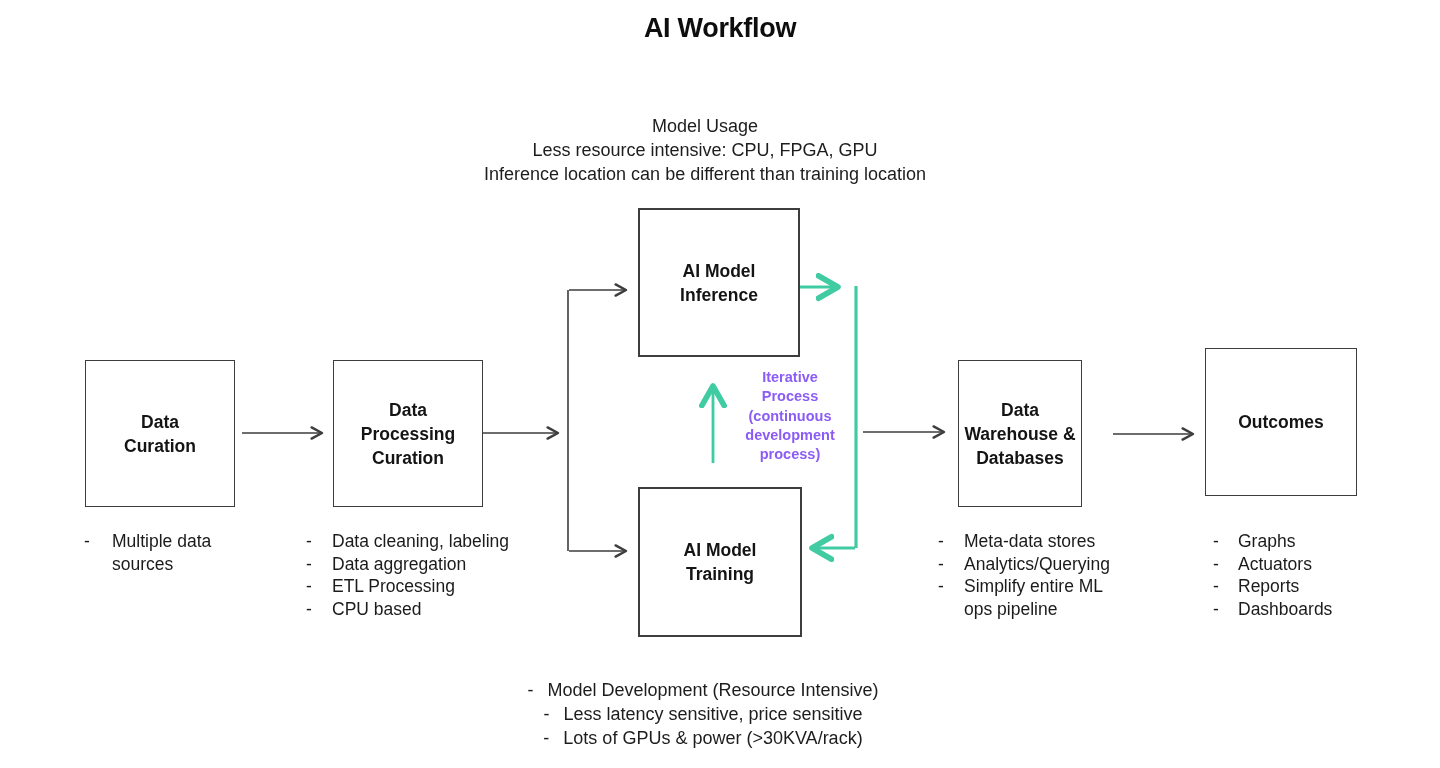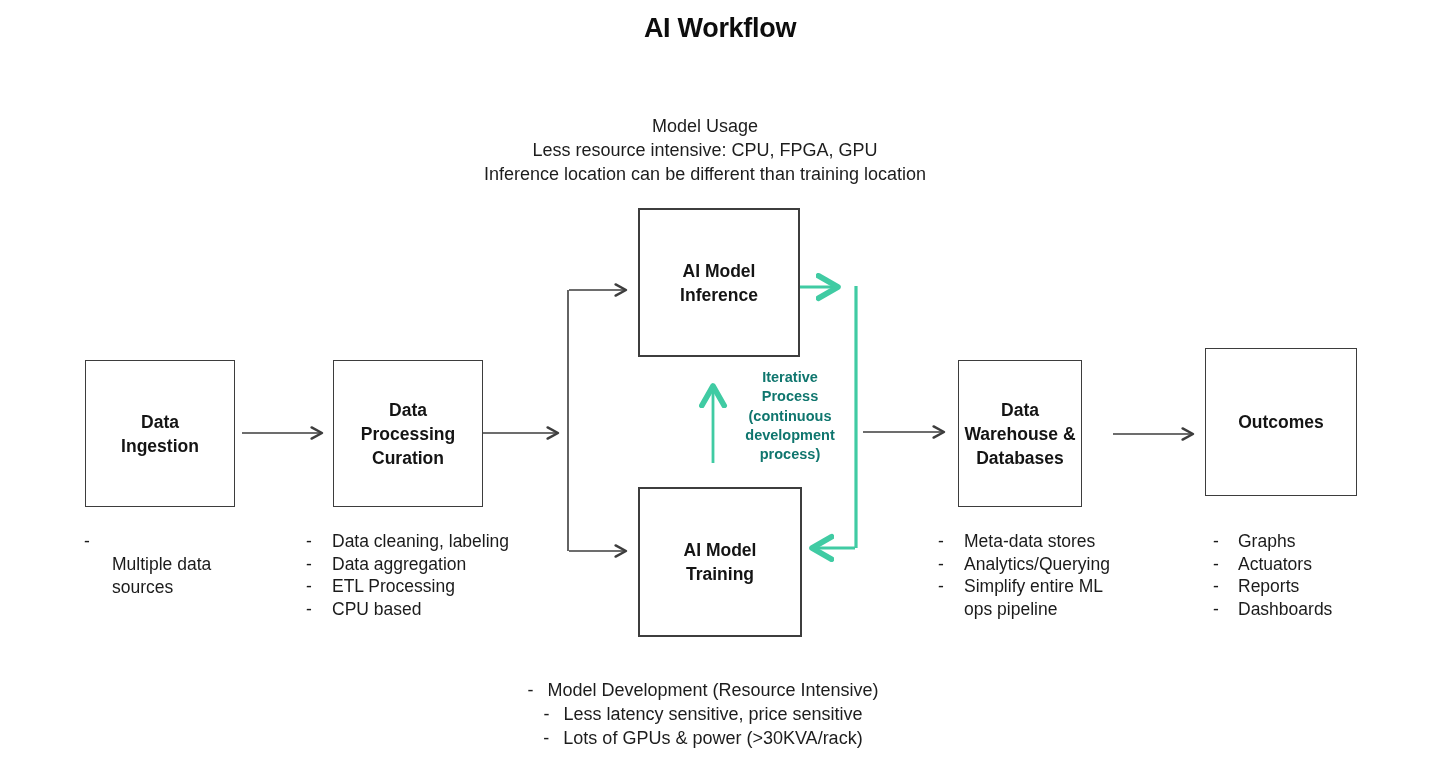--- a/index.html
+++ b/index.html
@@ -46,27 +46,27 @@
   .box-outcomes   { left:1205px;top:348px; width:152px; height:148px; }
   .box-ingestion .label  { width:104px; }
   .box-processing .label { width:112px; }
   .box-inference .label, .box-training .label { width:112px; }
   .box-warehouse .label  { width:118px; }
 
   .iterative-note {
     position:absolute; left:727px; top:368px; width:126px;
     text-align:center;
     font-size:14.5px; font-weight:bold; line-height:19.3px;
-    color:#0f766e;
+    color:#8b5cf6;
   }
 
   .blist { position:absolute; font-size:17.5px; line-height:22.5px; color:#1b1b1b; }
   .blist .li { display:flex; }
   .blist .dash { flex:0 0 auto; }
-  .list-ingestion  { left:84px;  top:530px; } .list-ingestion .dash  { width:28px; } .list-ingestion .txt  { width:130px;margin-top:23px; }
+  .list-ingestion  { left:84px;  top:530px; } .list-ingestion .dash  { width:28px; } .list-ingestion .txt  { width:130px; }
   .list-processing { left:306px; top:530px; } .list-processing .dash { width:26px; } .list-processing .txt { width:212px; }
   .list-warehouse  { left:938px; top:530px; } .list-warehouse .dash  { width:26px; } .list-warehouse .txt  { width:165px; }
   .list-outcomes   { left:1213px;top:530px; } .list-outcomes .dash   { width:25px; } .list-outcomes .txt   { width:140px; }
 
   .training-note {
     position:absolute; left:340px; top:678px; width:726px;
     font-size:18px; line-height:24px; color:#1d1d1d;
   }
   .training-note .row { display:flex; justify-content:center; }
   .training-note .dash { margin-right:14px; }
@@ -102,21 +102,21 @@
 
   <div class="title">AI Workflow</div>
 
   <div class="usage-note">
     <div>Model Usage</div>
     <div>Less resource intensive: CPU, FPGA, GPU</div>
     <div>Inference location can be different than training location</div>
   </div>
 
   <div class="box box-ingestion">
-    <div class="label">Data Ingestion</div>
+    <div class="label">Data Curation</div>
   </div>
   <div class="box box-processing">
     <div class="label">Data Processing Curation</div>
   </div>
   <div class="box box-inference">
     <div class="label">AI Model Inference</div>
   </div>
   <div class="box box-training">
     <div class="label">AI Model Training</div>
   </div>

